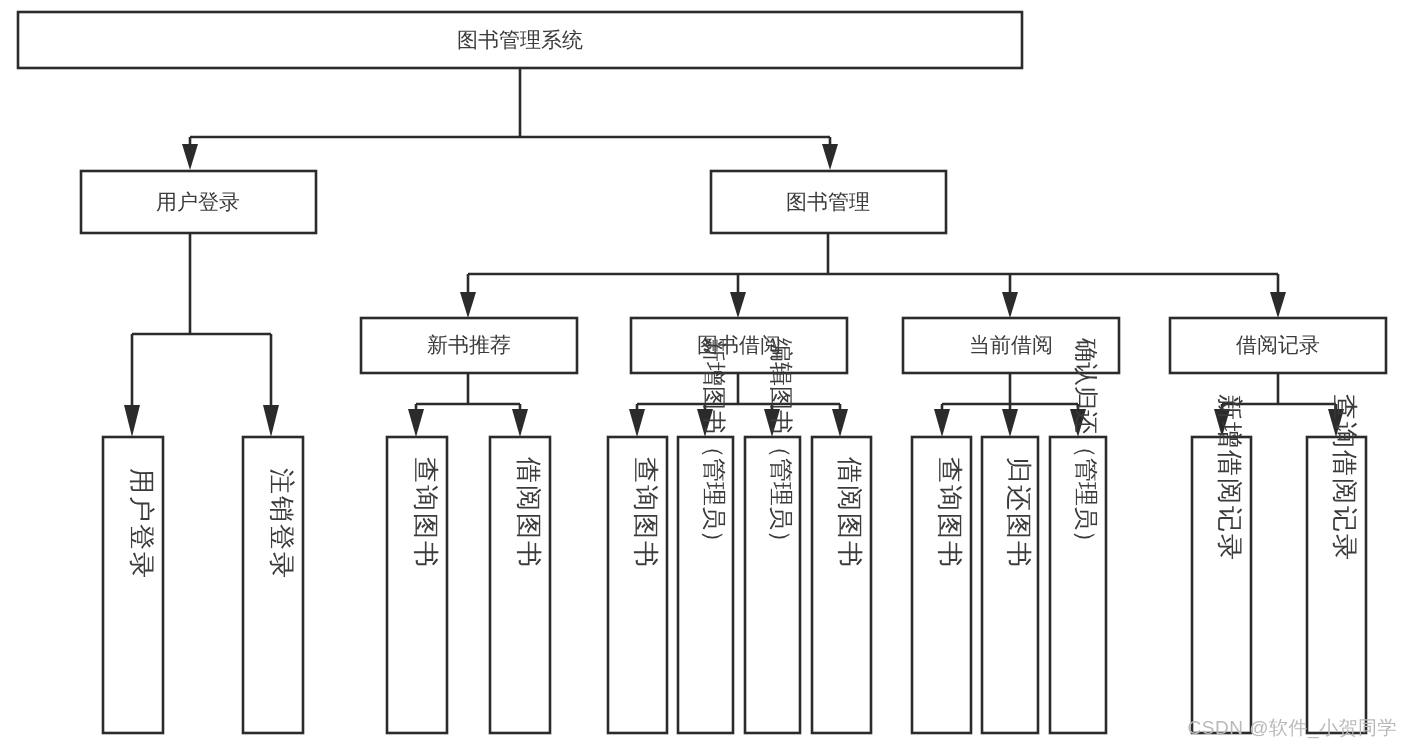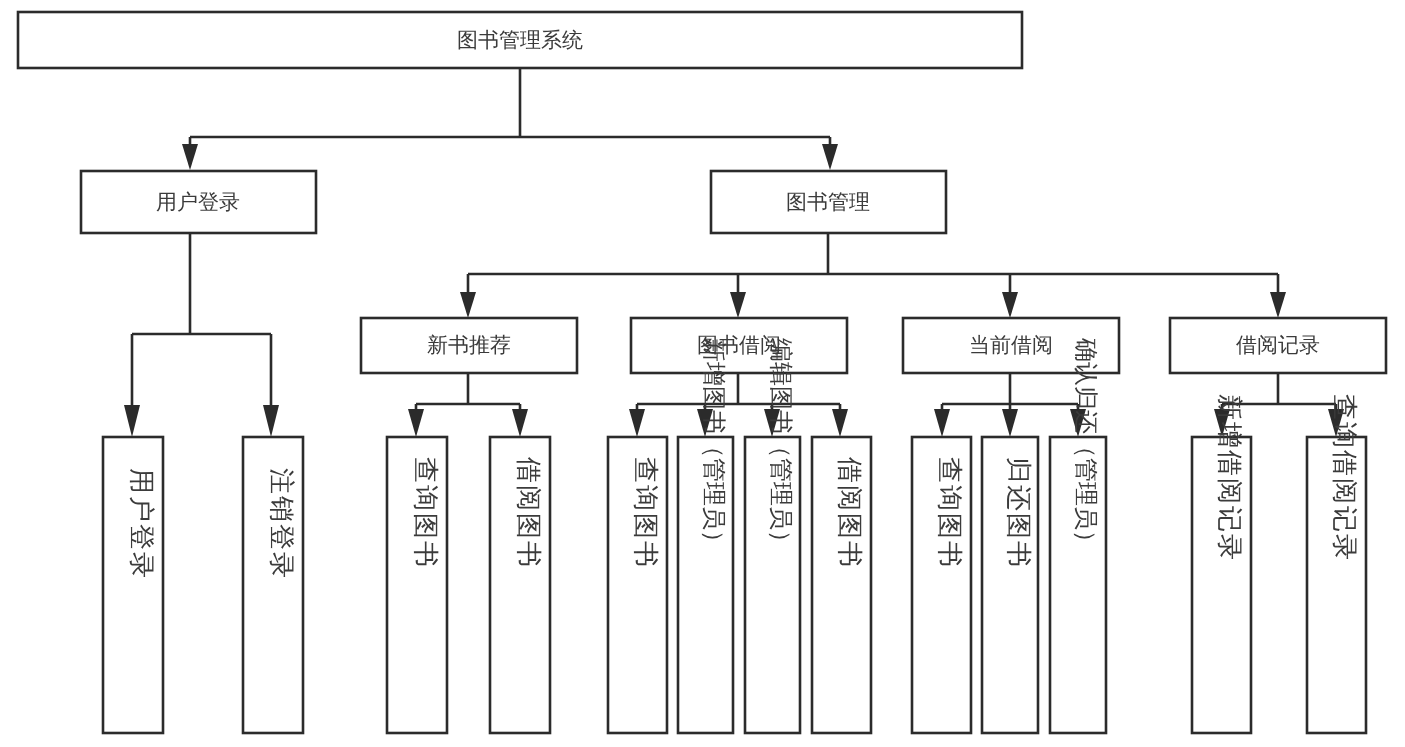--- a/index.html
+++ b/index.html
@@ -217,13 +217,14 @@
       <rect class="node-box" x="1192" y="437" width="59" height="296"></rect>
       <text class="leaf-label" transform="translate(1221,478) rotate(90)">新增借阅记录</text>
     </g>
     <g>
       <rect class="node-box" x="1307" y="437" width="59" height="296"></rect>
       <text class="leaf-label" transform="translate(1336,478) rotate(90)">查询借阅记录</text>
     </g>
 
   </svg>
 
+  <div class="watermark">CSDN @软件_小贺同学</div>
 </div>
 
 </body></html>

